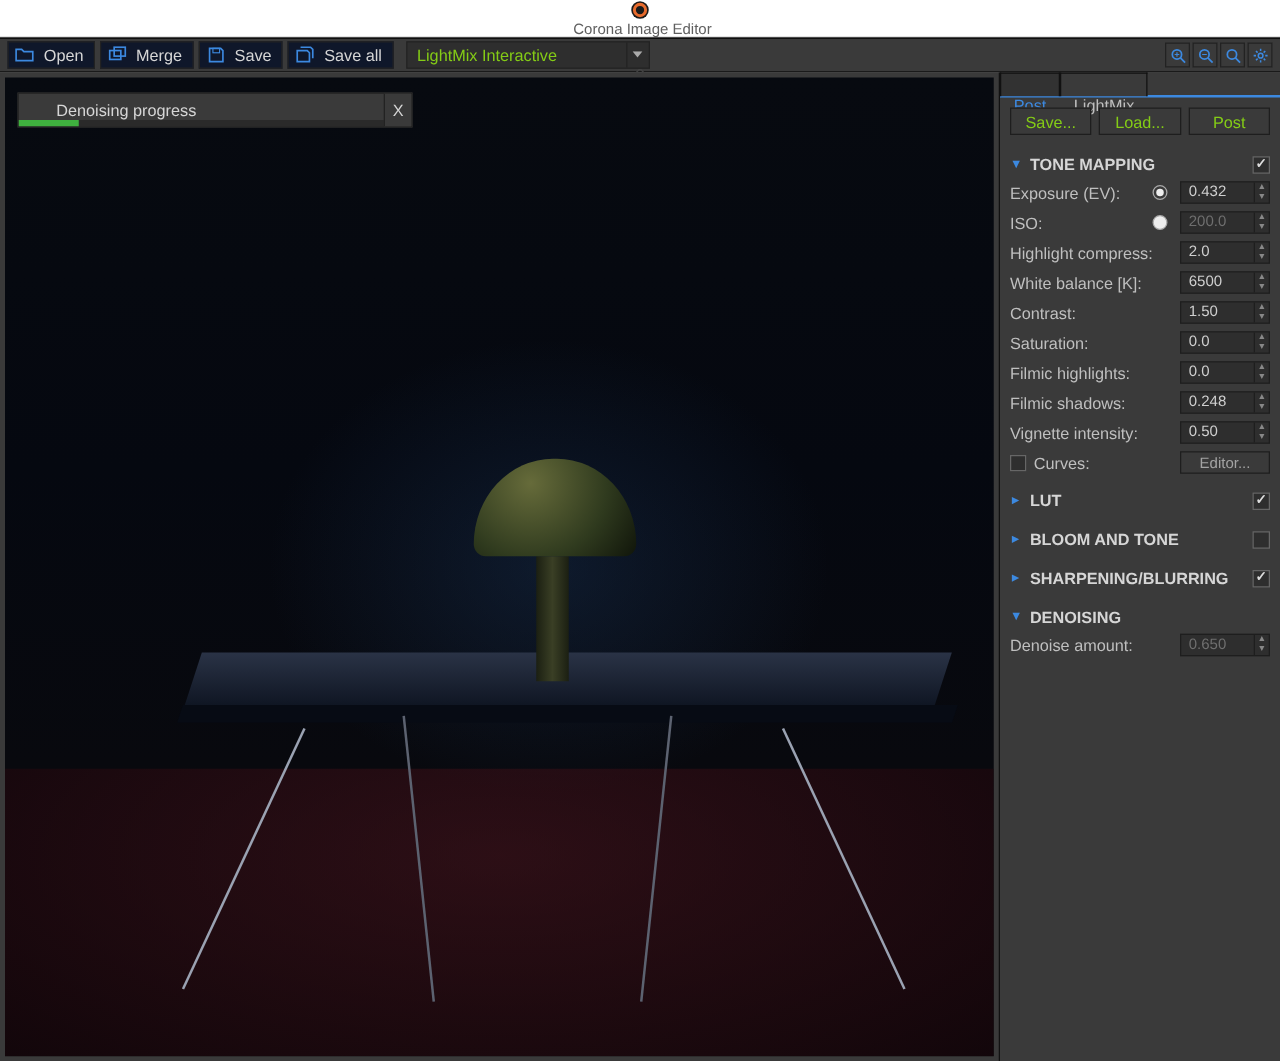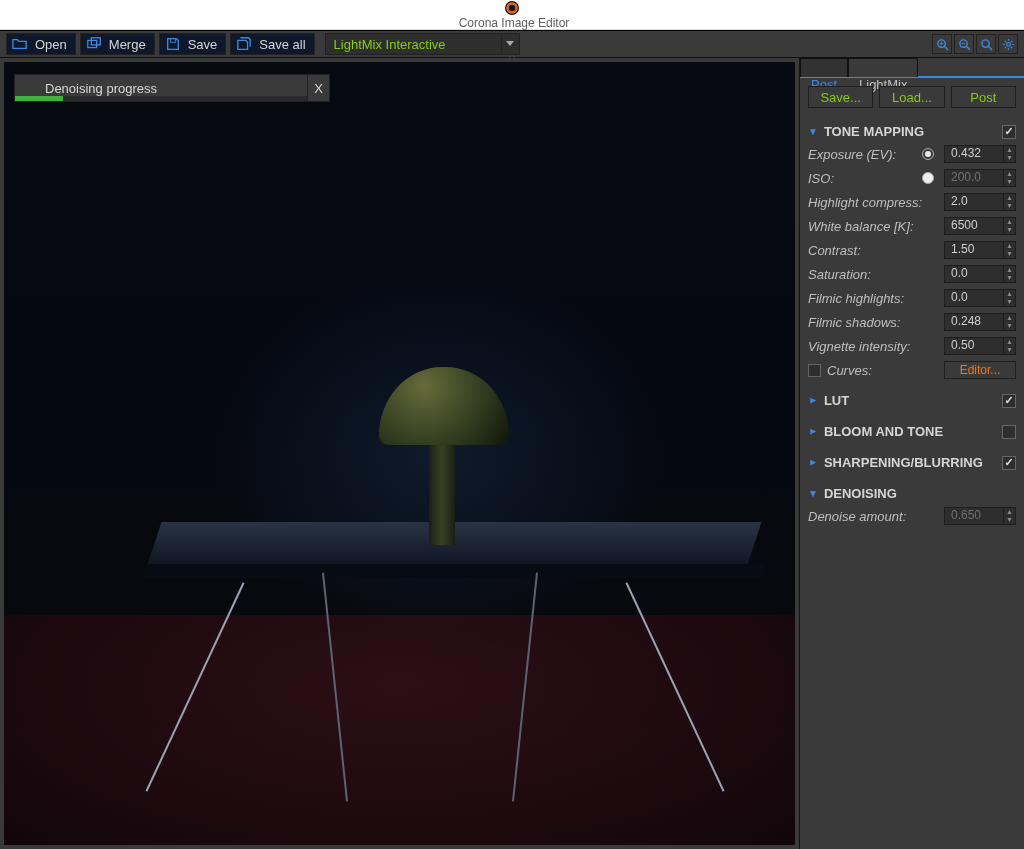--- a/index.html
+++ b/index.html
@@ -50,30 +50,30 @@
   .panel { padding:8px 8px 12px; overflow:auto;}
   .btnrow { display:flex; gap:6px; margin-bottom:12px;}
   .btn { flex:1; height:22px; background:#3a3a3a; border:1px solid #1e1e1e; color:#84cc16; font-size:13px; }
   .sect { margin-bottom:8px;}
   .sect-h { display:flex; align-items:center; gap:6px; color:#d6d6d6; font-weight:600; padding:4px 0;}
   .sect-h .tri { color:#3c89e0; font-size:10px; }
   .sect-h .tri.closed { transform:rotate(-90deg); display:inline-block;}
   .sect-chk { width:14px; height:14px; border:1px solid #666; margin-left:auto; display:flex; align-items:center; justify-content:center; background:#2e2e2e;}
   .sect-chk.on::after { content:"✓"; color:#ddd; font-size:11px; line-height:1;}
   .row { display:flex; align-items:center; height:22px; margin-bottom:2px;}
-  .row .lbl { flex:1; color:#bfbfbf; font-size:13px;font-style:italic;}
+  .row .lbl { flex:1; color:#bfbfbf; font-size:13px;}
   .spinner { width:72px; height:18px; background:#2e2e2e; border:1px solid #1e1e1e; display:flex; align-items:flex-start; font-size:12px; color:#cfcfcf; position:relative; padding-left:6px;}
   .spinner.disabled { color:#6f6f6f;}
   .spinner .arrows { position:absolute; right:0; top:0; width:12px; height:100%; display:flex; flex-direction:column; border-left:1px solid #1e1e1e;}
   .spinner .arrows span{ flex:1; font-size:7px; color:#888; text-align:center; line-height:8px;}
   .radio { width:12px; height:12px; border-radius:50%; border:1px solid #aaa; margin-right:10px; }
   .radio.on::after{content:"";display:block;width:6px;height:6px;border-radius:50%;background:#eee;margin:2px;}
   .color-swatch{ width:72px; height:18px; background:#d3f3ff; border:1px solid #1e1e1e;}
   .smallchk { width:13px; height:13px; border:1px solid #666; background:#2e2e2e; margin-right:6px;}
-  .btn.disabled{ color:#f97316;}
+  .btn.disabled{ color:#a3a3a3;}
   button{cursor:default;}
 </style>
 </head>
 <body>
 
 <div class="titlebar">
   <div class="app-icon">
     <svg viewBox="0 0 16 16">
         <circle cx="8" cy="8" r="7" fill="#1a1a1a"></circle>
         <circle cx="8" cy="8" r="4.5" fill="none" stroke="#e76b2d" stroke-width="2.4"></circle>

